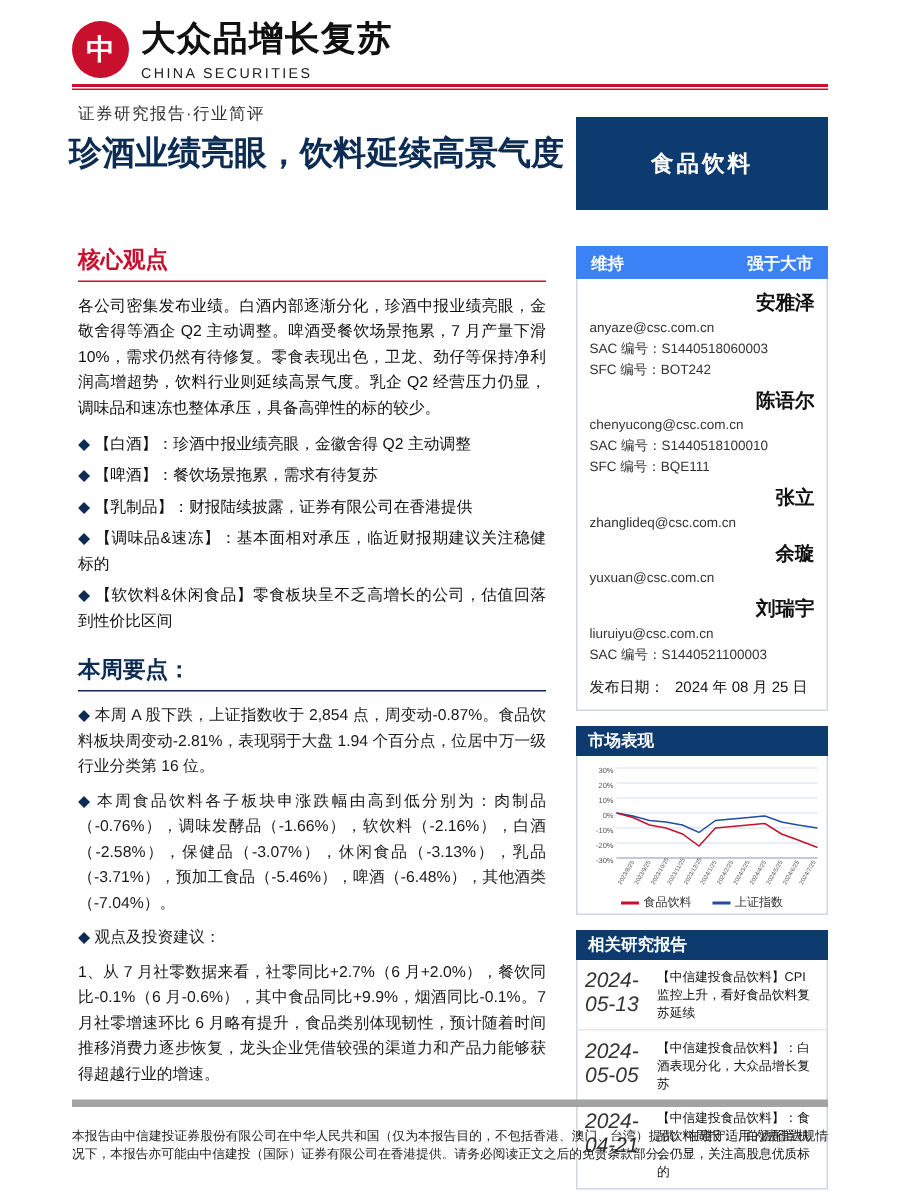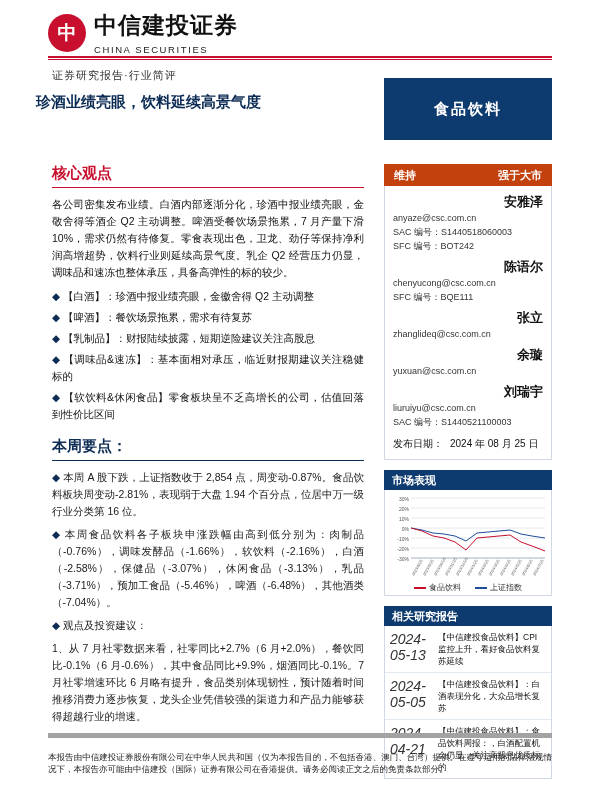--- a/index.html
+++ b/index.html
@@ -24,22 +24,22 @@
   }
   .logo-cn{font-size:23px;font-weight:bold;letter-spacing:1px;color:#111;}
   .logo-en{font-size:9.5px;letter-spacing:1.6px;color:#222;margin-top:3px;}
   .logo-texts{display:flex;flex-direction:column;justify-content:center;}
   .hrule{position:absolute;left:48px;top:56px;width:504px;height:2px;background:#c8102e;}
   .hrule2{position:absolute;left:48px;top:59px;width:504px;height:1px;background:#c8102e;}
 
   
   .subhead{position:absolute;left:52px;top:68px;font-size:11px;color:#333;letter-spacing:1px;}
   .title{
-    position:absolute;left:36px;top:86px;width:330px;
-    font-size:15px;line-height:32px;font-weight:bold;color:#0d2c54;
+    position:absolute;left:46px;top:86px;width:330px;
+    font-size:22px;line-height:32px;font-weight:bold;color:#0d2c54;
   }
   .sector-box{
     position:absolute;left:384px;top:78px;width:168px;height:62px;
     background:#0d3b6f;color:#fff;
     display:flex;align-items:center;justify-content:center;
     font-size:15px;font-weight:bold;letter-spacing:2px;
   }
 
   
   .left{position:absolute;left:52px;top:164px;width:312px;}
@@ -59,21 +59,21 @@
   .wk-points{margin-top:14px;}
   .wk-list{margin:0;padding:0;list-style:none;}
   .wk-list li{
     font-size:10.5px;line-height:17px;margin-bottom:6px;text-align:justify;
     text-indent:0;
   }
 
   
   .right{position:absolute;left:384px;top:164px;width:168px;}
   .rating-bar{
-    background:#c2410c;color:#fff;height:22px;
+    background:#3b82f6;color:#fff;height:22px;
     display:flex;align-items:center;justify-content:space-between;
     padding:0 10px;box-sizing:border-box;font-size:11px;font-weight:bold;
   }
   .analysts{border:1px solid #cfd8e3;border-top:none;padding:7px 8px 8px 8px;}
   .an-name{font-size:13px;font-weight:bold;color:#111;margin-top:5px;text-align:right;}
   .an-name:first-child{margin-top:0;}
   .an-line{font-size:9px;color:#333;line-height:14px;word-break:break-all;}
   .pubdate{font-size:10px;color:#111;margin-top:8px;display:flex;gap:7px;}
 
   .panel-title{
@@ -101,40 +101,40 @@
 </style>
 </head>
 <body>
 
 <div class="page">
 
   <div class="header">
     <div class="logo-wrap">
       <div class="logo-mark">中</div>
       <div class="logo-texts">
-        <div class="logo-cn">中信建投证券</div>
+        <div class="logo-cn">大众品增长复苏</div>
         <div class="logo-en">CHINA SECURITIES</div>
       </div>
     </div>
     <div class="hrule"></div>
     <div class="hrule2"></div>
   </div>
 
   <div class="subhead">证券研究报告·行业简评</div>
   <div class="title">珍酒业绩亮眼，饮料延续高景气度</div>
   <div class="sector-box">食品饮料</div>
 
   <div class="left">
     <div class="sec-title">核心观点</div>
     <p class="body">各公司密集发布业绩。白酒内部逐渐分化，珍酒中报业绩亮眼，金敬舍得等酒企 Q2 主动调整。啤酒受餐饮场景拖累，7 月产量下滑 10%，需求仍然有待修复。零食表现出色，卫龙、劲仔等保持净利润高增超势，饮料行业则延续高景气度。乳企 Q2 经营压力仍显，调味品和速冻也整体承压，具备高弹性的标的较少。</p>
 
     <ul class="bullet-list">
       <li><span class="diamond">◆</span><span>【白酒】：珍酒中报业绩亮眼，金徽舍得 Q2 主动调整</span></li>
       <li><span class="diamond">◆</span><span>【啤酒】：餐饮场景拖累，需求有待复苏</span></li>
-      <li><span class="diamond">◆</span><span>【乳制品】：财报陆续披露，短期逆险建议关注高股息</span></li>
+      <li><span class="diamond">◆</span><span>【乳制品】：财报陆续披露，证券有限公司在香港提供</span></li>
       <li><span class="diamond">◆</span><span>【调味品&amp;速冻】：基本面相对承压，临近财报期建议关注稳健标的</span></li>
       <li><span class="diamond">◆</span><span>【软饮料&amp;休闲食品】零食板块呈不乏高增长的公司，估值回落到性价比区间</span></li>
     </ul>
 
     <div class="wk-points">
       <div class="sec-title blue">本周要点：</div>
       <ul class="wk-list">
         <li><span class="diamond">◆</span><span>本周 A 股下跌，上证指数收于 2,854 点，周变动-0.87%。食品饮料板块周变动-2.81%，表现弱于大盘 1.94 个百分点，位居中万一级行业分类第 16 位。</span></li>
         <li><span class="diamond">◆</span><span>本周食品饮料各子板块申涨跌幅由高到低分别为：肉制品（-0.76%），调味发酵品（-1.66%），软饮料（-2.16%），白酒（-2.58%），保健品（-3.07%），休闲食品（-3.13%），乳品（-3.71%），预加工食品（-5.46%），啤酒（-6.48%），其他酒类（-7.04%）。</span></li>
         <li><span class="diamond">◆</span><span>观点及投资建议：</span></li>
@@ -151,20 +151,21 @@
     </div>
 
     <div class="analysts">
       <div class="an-name">安雅泽</div>
       <div class="an-line">anyaze@csc.com.cn</div>
       <div class="an-line">SAC 编号：S1440518060003</div>
       <div class="an-line">SFC 编号：BOT242</div>
 
       <div class="an-name">陈语尔</div>
       <div class="an-line">chenyucong@csc.com.cn</div>
+      <div class="an-line">SAC 编号：S1440518100010</div>
       <div class="an-line">SFC 编号：BQE111</div>
 
       <div class="an-name">张立</div>
       <div class="an-line">zhanglideq@csc.com.cn</div>
 
       <div class="an-name">余璇</div>
       <div class="an-line">yuxuan@csc.com.cn</div>
 
       <div class="an-name">刘瑞宇</div>
       <div class="an-line">liuruiyu@csc.com.cn</div>

